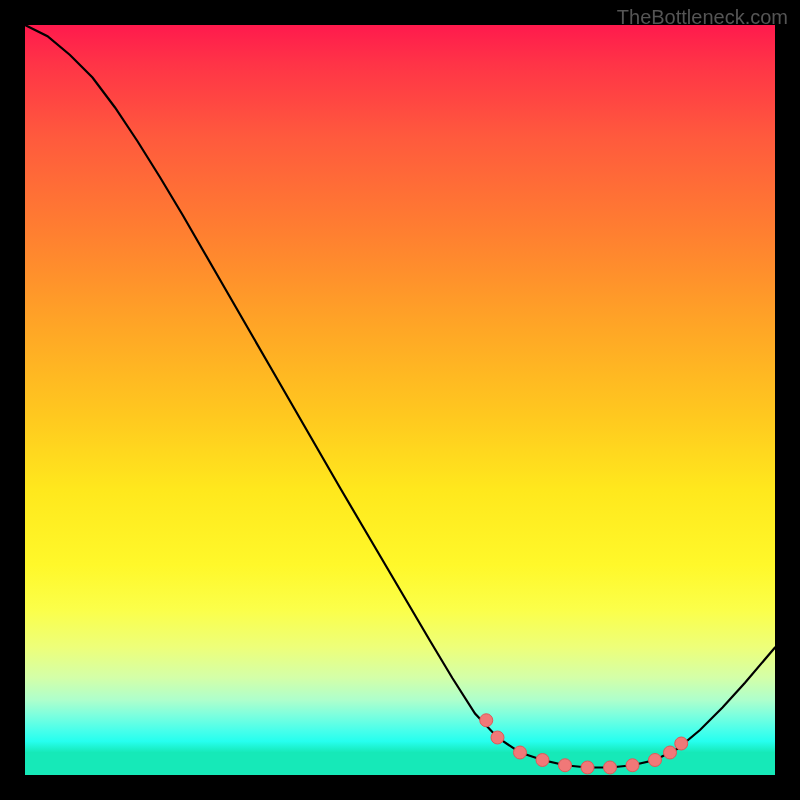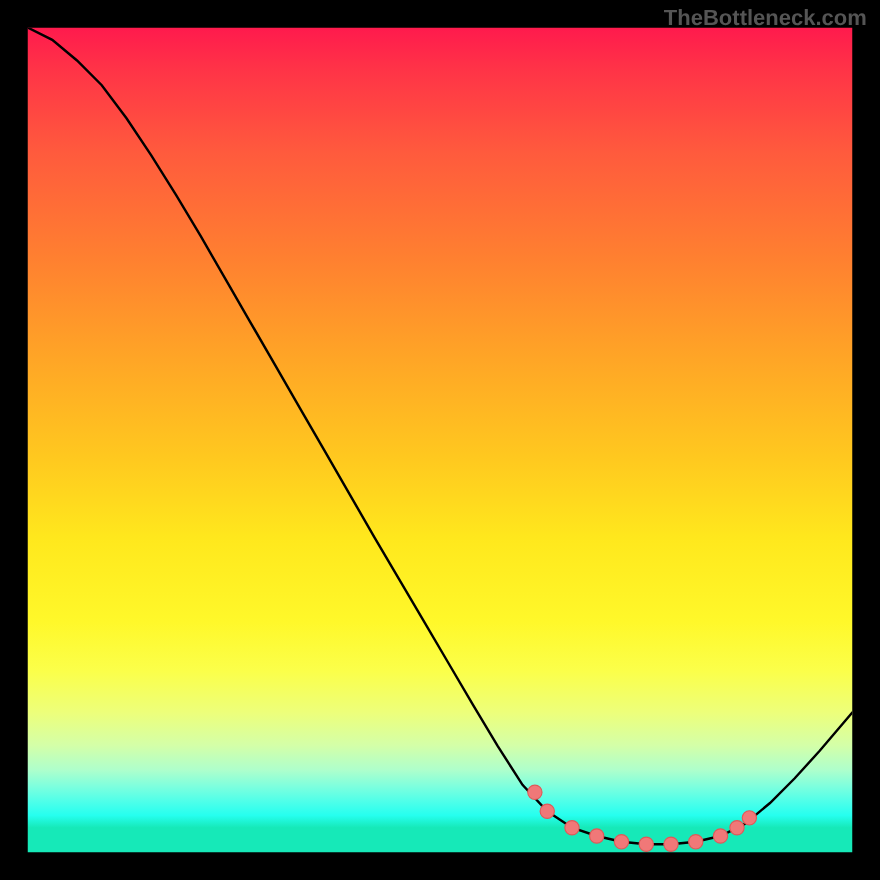--- a/index.html
+++ b/index.html
@@ -9,21 +9,21 @@
     background: #000;
     position: relative;
     font-family: Arial, sans-serif;
   }
   .watermark {
     position: absolute;
     top: 6px;
     right: 12px;
     color: #555;
     font-size: 20px;
-    font-weight: bold;
+    font-weight: normal;
     z-index: 10;
   }
   .plot-area {
     position: absolute;
     left: 25px;
     top: 25px;
     width: 750px;
     height: 750px;
     overflow: hidden;
   }

